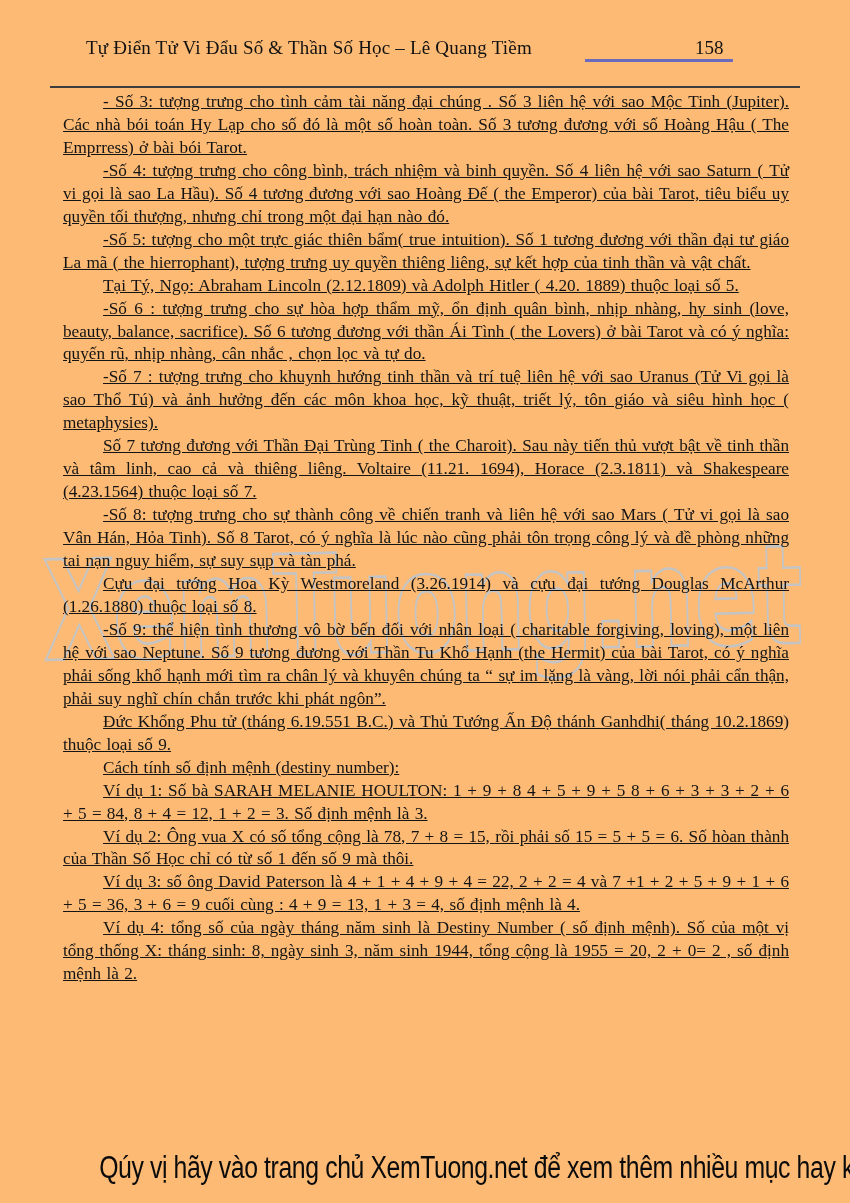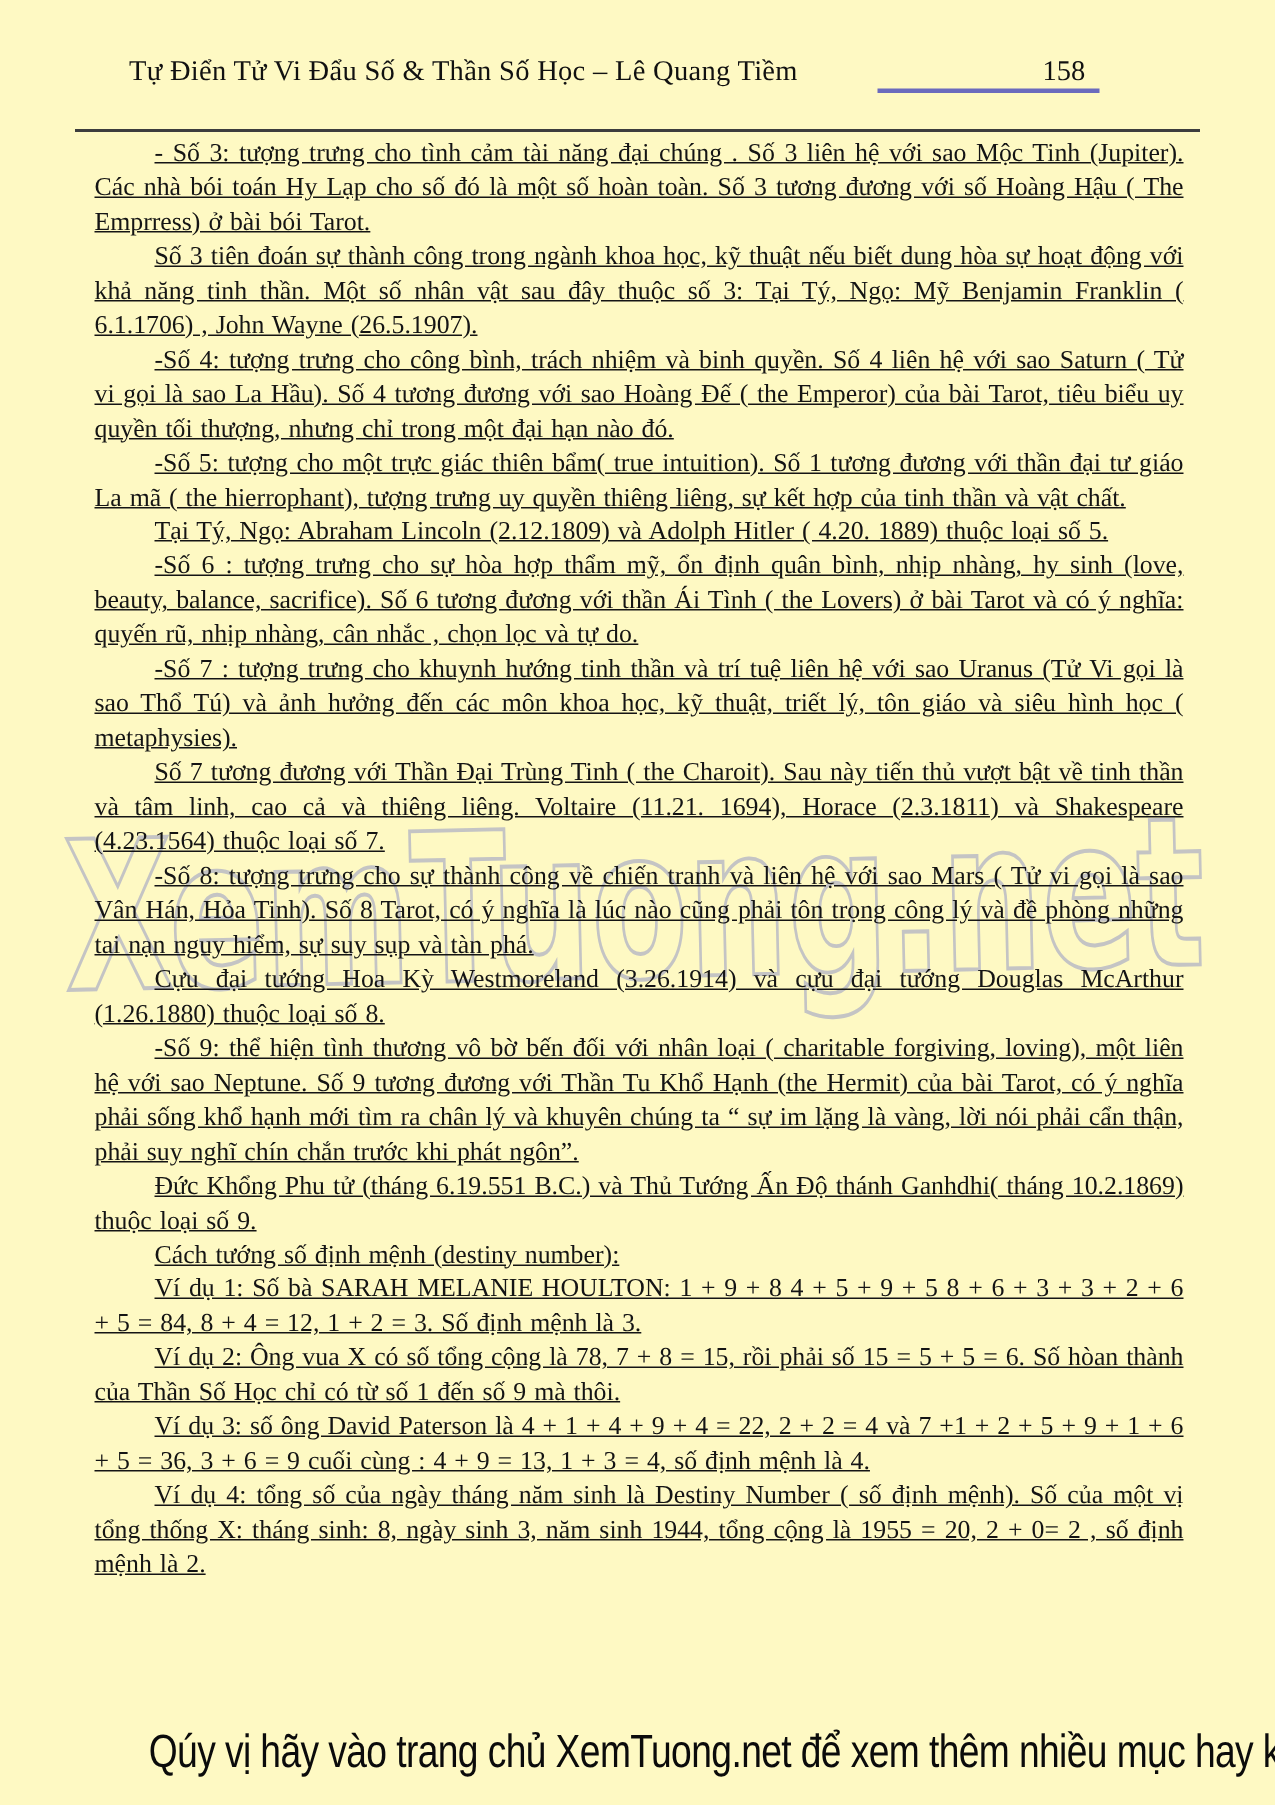--- a/index.html
+++ b/index.html
@@ -1,20 +1,20 @@
 <!DOCTYPE html>
 <html><head>
 <meta charset="utf-8">
 <style>
   html, body { margin: 0; padding: 0; background: #ffffff; }
   .page {
     position: relative;
     width: 850px;
     height: 1203px;
-    background: #fef9c3;
+    background: #fdba74;
     overflow: hidden;
     font-family: "Liberation Serif", "DejaVu Serif", serif;
     color: #141414;
   }
   .header-title {
     position: absolute;
     top: 37px;
     left: 86px;
     font-size: 19px;
     letter-spacing: 0.2px;
@@ -101,32 +101,31 @@
   <div class="header-rule"></div>
 
   <div class="watermark">
     <svg width="772" height="195" viewBox="0 0 772 195">
       <text x="4" y="132" textLength="760" lengthAdjust="spacingAndGlyphs" font-family="DejaVu Sans, sans-serif" font-size="138" font-weight="bold" fill="none" stroke="#c4c4c4" stroke-width="2.6" transform="rotate(-1.3 4 132)">XemTuong.net</text>
     </svg>
   </div>
 
   <main class="doc-body">
     <p>- Số 3: tượng trưng cho tình cảm tài năng đại chúng . Số 3 liên hệ với sao Mộc Tinh (Jupiter). Các nhà bói toán Hy Lạp cho số đó là một số hoàn toàn. Số 3 tương đương với số Hoàng Hậu ( The Emprress) ở bài bói Tarot.</p>
-    <p>Số 3 tiên đoán sự thành công trong ngành khoa học, kỹ thuật nếu biết dung hòa sự hoạt động với khả năng tinh thần. Một số nhân vật sau đây thuộc số 3: Tại Tý, Ngọ: Mỹ Benjamin Franklin ( 6.1.1706) , John Wayne (26.5.1907).</p>
     <p>-Số 4: tượng trưng cho công bình, trách nhiệm và binh quyền. Số  4 liên hệ với sao Saturn ( Tử vi gọi là sao La Hầu). Số 4 tương đương với sao Hoàng Đế ( the  Emperor) của bài Tarot, tiêu biểu uy quyền tối thượng, nhưng chỉ trong một đại hạn nào đó.</p>
     <p>-Số 5: tượng cho một trực giác thiên bẩm( true intuition). Số 1 tương đương với thần đại tư giáo La mã ( the hierrophant), tượng trưng uy quyền thiêng liêng, sự kết hợp của tinh thần và vật chất.</p>
     <p>Tại Tý, Ngọ: Abraham Lincoln (2.12.1809) và Adolph Hitler ( 4.20. 1889) thuộc loại số 5.</p>
     <p>-Số 6 : tượng trưng cho sự hòa hợp thẩm mỹ, ổn định quân bình, nhịp nhàng, hy sinh (love, beauty, balance, sacrifice). Số 6 tương đương với thần Ái Tình ( the Lovers) ở bài Tarot và có ý nghĩa: quyến rũ, nhịp nhàng, cân  nhắc , chọn lọc và tự do.</p>
     <p>-Số 7 : tượng trưng cho khuynh hướng tinh thần và trí tuệ liên hệ với sao Uranus (Tử Vi gọi là sao Thổ Tú) và ảnh hưởng đến các môn khoa học, kỹ thuật, triết lý, tôn giáo và siêu hình học ( metaphysies).</p>
     <p>Số 7 tương đương với Thần Đại Trùng Tinh ( the Charoit). Sau này tiến thủ vượt bật về tinh thần và tâm linh, cao cả và thiêng liêng. Voltaire  (11.21. 1694),  Horace (2.3.1811) và Shakespeare (4.23.1564) thuộc loại số 7.</p>
     <p>-Số 8: tượng trưng cho sự thành công về chiến tranh và liên hệ với sao Mars ( Tử vi gọi là sao Vân Hán, Hỏa Tinh). Số 8 Tarot, có ý nghĩa là lúc nào cũng phải tôn trọng công lý và đề phòng những tai nạn nguy hiểm, sự suy sụp và tàn phá.</p>
     <p>Cựu đại tướng Hoa Kỳ Westmoreland (3.26.1914) và cựu đại tướng Douglas McArthur (1.26.1880) thuộc loại số 8.</p>
     <p>-Số 9: thể hiện tình thương vô bờ bến đối với nhân loại ( charitable forgiving, loving), một liên hệ với sao Neptune. Số 9 tương đương với Thần Tu Khổ Hạnh (the Hermit) của bài Tarot, có ý  nghĩa phải sống khổ hạnh mới tìm ra chân lý và khuyên chúng ta “ sự im lặng là vàng, lời nói phải cẩn thận, phải suy nghĩ chín chắn trước khi phát ngôn”.</p>
     <p>Đức Khổng Phu tử (tháng 6.19.551 B.C.) và Thủ Tướng Ấn Độ thánh Ganhdhi( tháng 10.2.1869) thuộc loại số 9.</p>
-    <p>Cách tướng số định mệnh (destiny number):</p>
+    <p>Cách tính số định mệnh (destiny number):</p>
     <p>Ví dụ 1: Số bà SARAH MELANIE HOULTON: 1 + 9 + 8   4 + 5 + 9 + 5 8 + 6 + 3 + 3 + 2 + 6  + 5 = 84, 8 + 4 = 12, 1 + 2 = 3. Số định mệnh  là 3.</p>
     <p>Ví dụ 2: Ông vua X có số tổng cộng là 78, 7 + 8 = 15, rồi phải số 15 = 5 + 5 = 6.  Số hòan thành của Thần Số Học chỉ có từ số 1 đến số 9 mà thôi.</p>
     <p>Ví dụ  3: số ông David Paterson là 4 + 1 + 4 + 9 + 4 =  22, 2 + 2 = 4 và 7 +1 + 2 + 5 + 9 + 1 + 6 + 5 = 36, 3 + 6 = 9 cuối cùng : 4 + 9 = 13, 1 + 3 = 4, số định mệnh là 4.</p>
     <p>Ví dụ 4: tổng số của ngày tháng năm sinh là  Destiny Number ( số định mệnh). Số của một vị tổng thống  X: tháng sinh: 8, ngày sinh 3, năm sinh 1944, tổng cộng là 1955 = 20, 2 + 0= 2 , số định mệnh là 2.</p>
   </main>
 
   <div class="footer">
     <span>Qúy vị hãy vào trang chủ XemTuong.net để xem thêm nhiều mục hay khác</span>
   </div>
 

